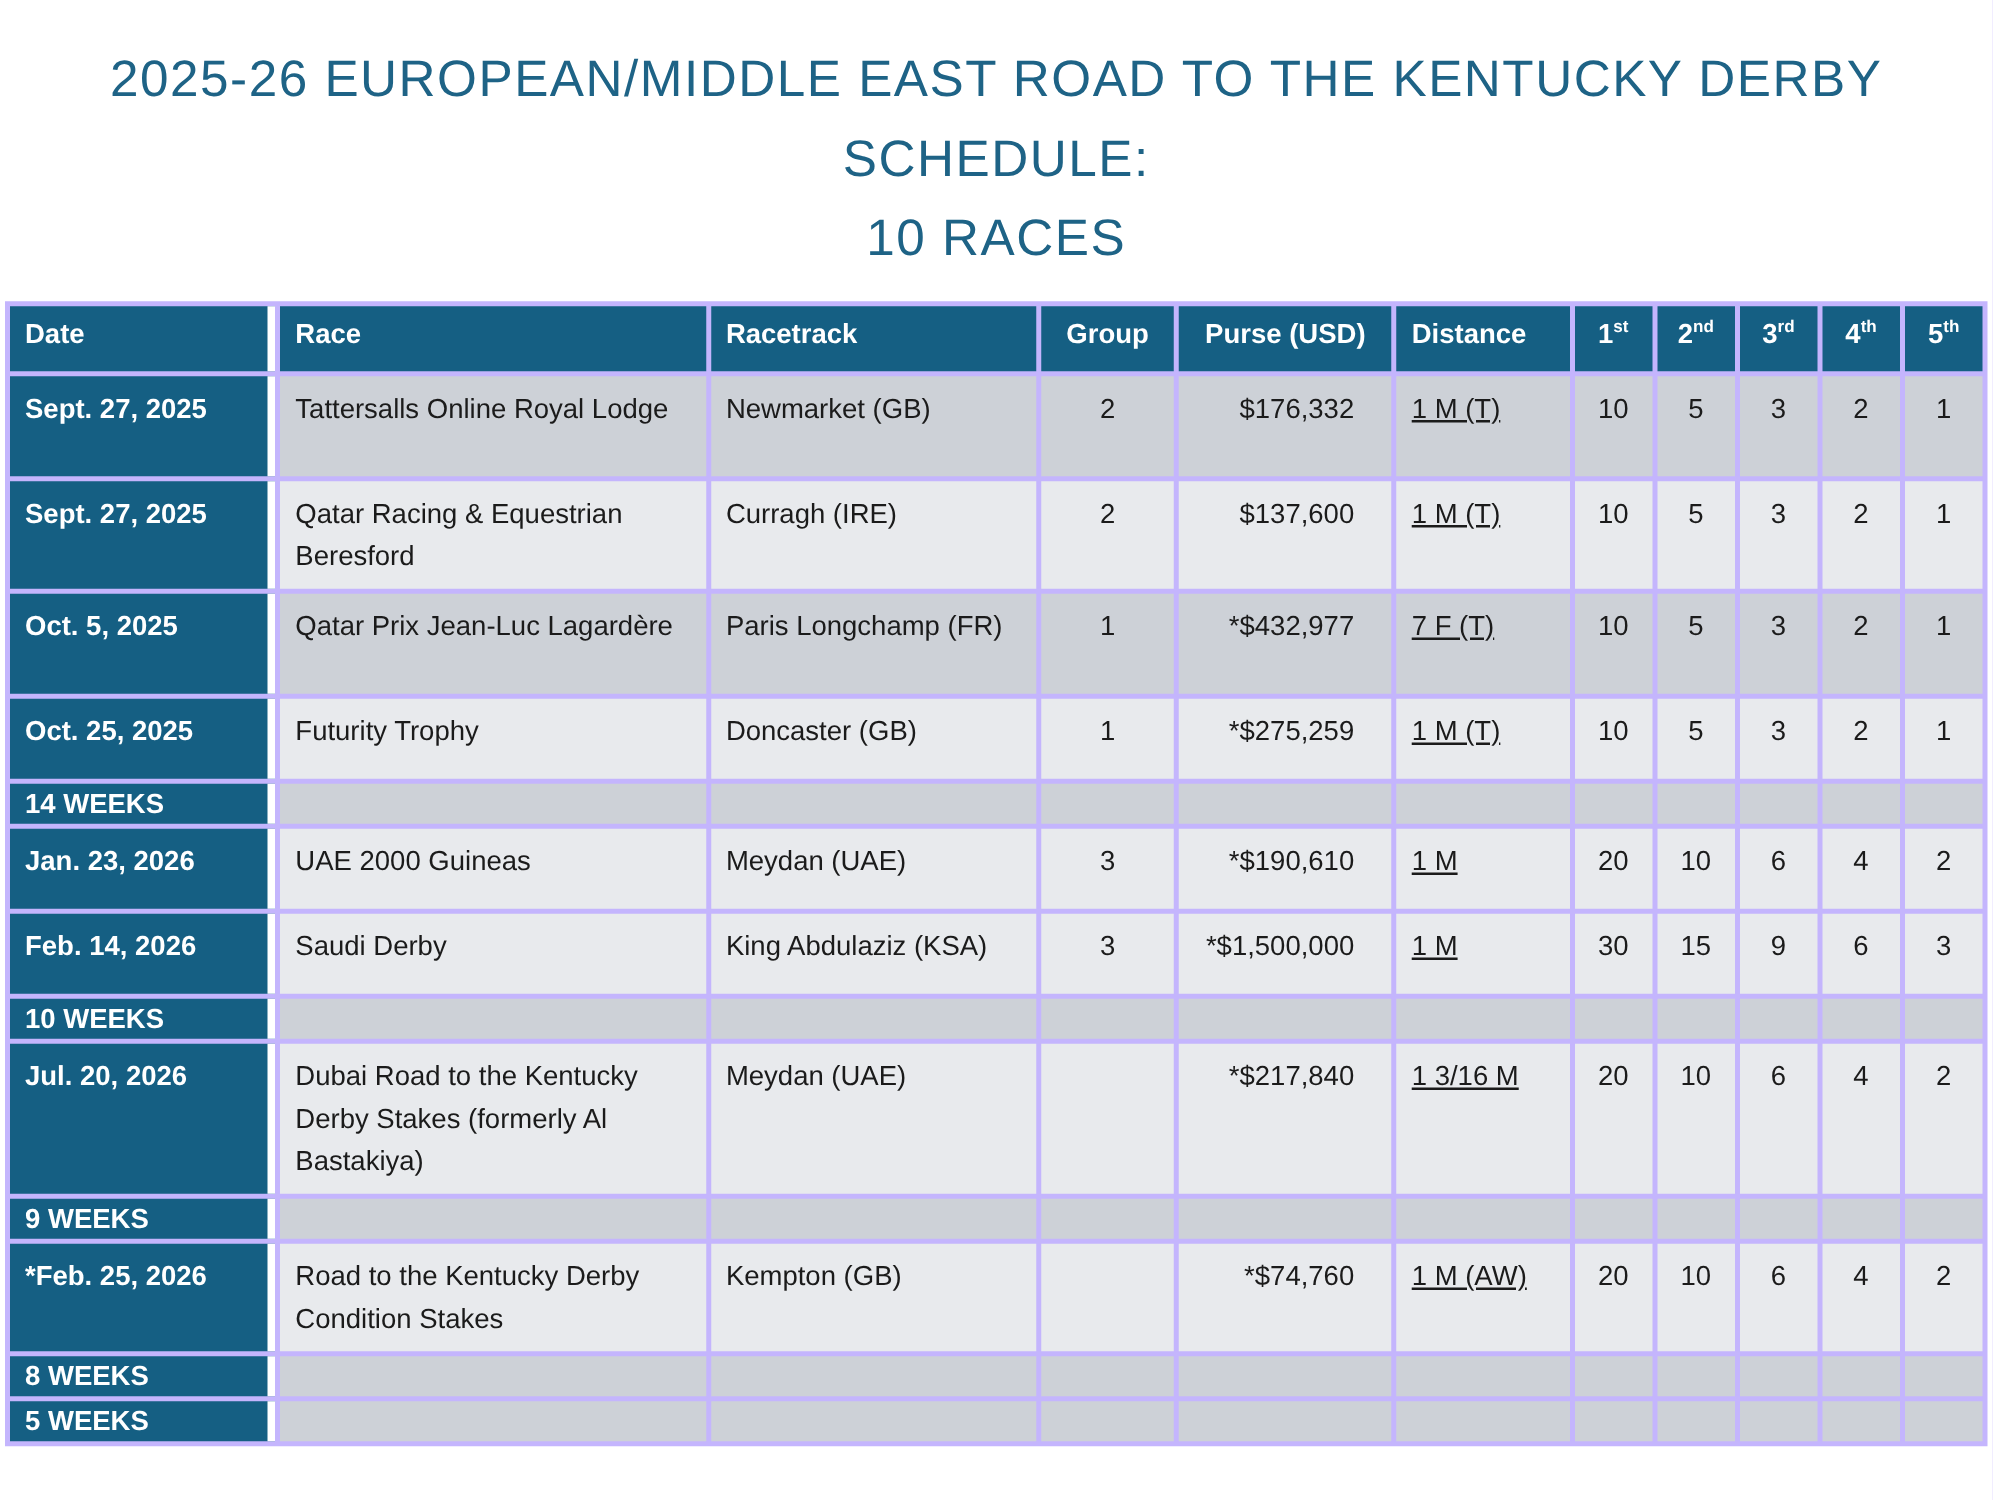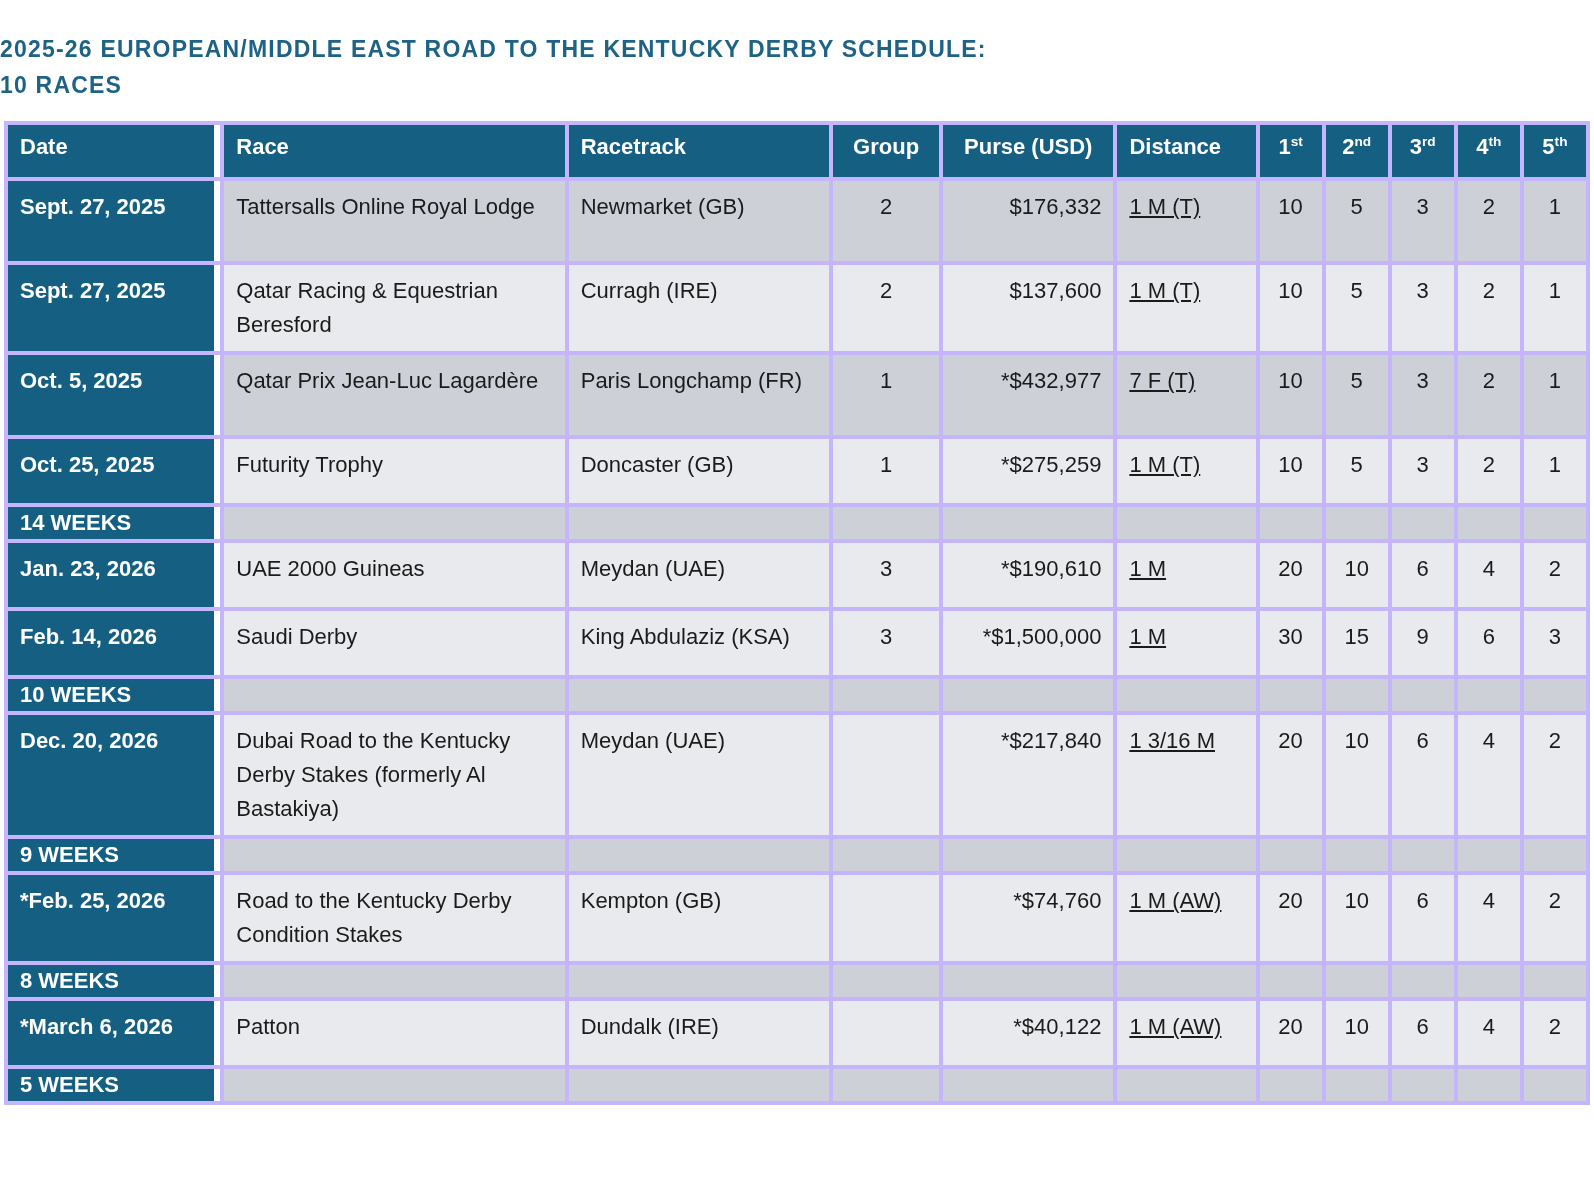--- a/index.html
+++ b/index.html
@@ -8,24 +8,24 @@
     width: 1594px; height: 1200px;
     font-family: "Liberation Sans", sans-serif;
     color: #1b1b1b;
     overflow: hidden;
   }
   .page { width: 1594px; }
 
   
   .title {
     margin-top: 32px;
-    text-align: left;
+    text-align: center;
     color: var(--title-color, #1E6386);
-    font-weight: bold;
-    font-size: 23px;
+    font-weight: normal;
+    font-size: 41px;
     line-height: 1.55;
     letter-spacing: 1.2px;
   }
 
   
   table.sched {
     table-layout: fixed;
     width: 1586px;
     margin: 18px 4px 0 4px;
     border-collapse: separate;
@@ -65,21 +65,21 @@
   tr.gap-row > td { background: var(--row-dark, #CDD1D7); padding-top: 2px; padding-bottom: 2px; height: 32px; }
   tr.gap-row > td.date-cell { line-height: 28px; }
 
   
   tr.rh-1 > td { height: 64px; }
   tr.rh-2 > td { height: 80px; }
   tr.rh-3 > td { height: 104px; }
 
   
   td.num  { text-align: center; }
-  td.purse { text-align: right; padding-right: 12px; }
+  td.purse { text-align: right; padding-right: 30px; }
   td.dist { text-align: left; text-decoration: underline; }
 </style>
 </head>
 <body>
 
 <div class="page">
 
   <div class="title">
     <div>2025-26 EUROPEAN/MIDDLE EAST ROAD TO THE KENTUCKY DERBY SCHEDULE:</div>
     <div>10 RACES</div>
@@ -223,21 +223,21 @@
           <td></td>
         <td></td>
           <td></td>
         <td></td>
           <td></td>
         <td></td>
           <td></td>
       </tr>
 
       <tr class="race-row rh-3">
-        <td class="date-cell">Dec. 20, 2026</td>
+        <td class="date-cell">Jul. 20, 2026</td>
         <td>Dubai Road to the Kentucky Derby Stakes (formerly Al Bastakiya)</td>
         <td>Meydan (UAE)</td>
         <td class="num"></td>
         <td class="purse">*$217,840</td>
         <td class="dist">1 3/16 M</td>
         <td class="num">20</td>
         <td class="num">10</td>
         <td class="num">6</td>
         <td class="num">4</td>
         <td class="num">2</td>
@@ -278,33 +278,20 @@
         <td></td>
           <td></td>
         <td></td>
           <td></td>
         <td></td>
           <td></td>
         <td></td>
           <td></td>
       </tr>
 
-      <tr class="race-row rh-1">
-        <td class="date-cell">*March 6, 2026</td>
-        <td>Patton</td>
-        <td>Dundalk (IRE)</td>
-        <td class="num"></td>
-        <td class="purse">*$40,122</td>
-        <td class="dist">1 M (AW)</td>
-        <td class="num">20</td>
-        <td class="num">10</td>
-        <td class="num">6</td>
-        <td class="num">4</td>
-        <td class="num">2</td>
-      </tr>
 
       <tr class="gap-row">
         <td class="date-cell">5 WEEKS</td>
         <td></td>
           <td></td>
         <td></td>
           <td></td>
         <td></td>
           <td></td>
         <td></td>

